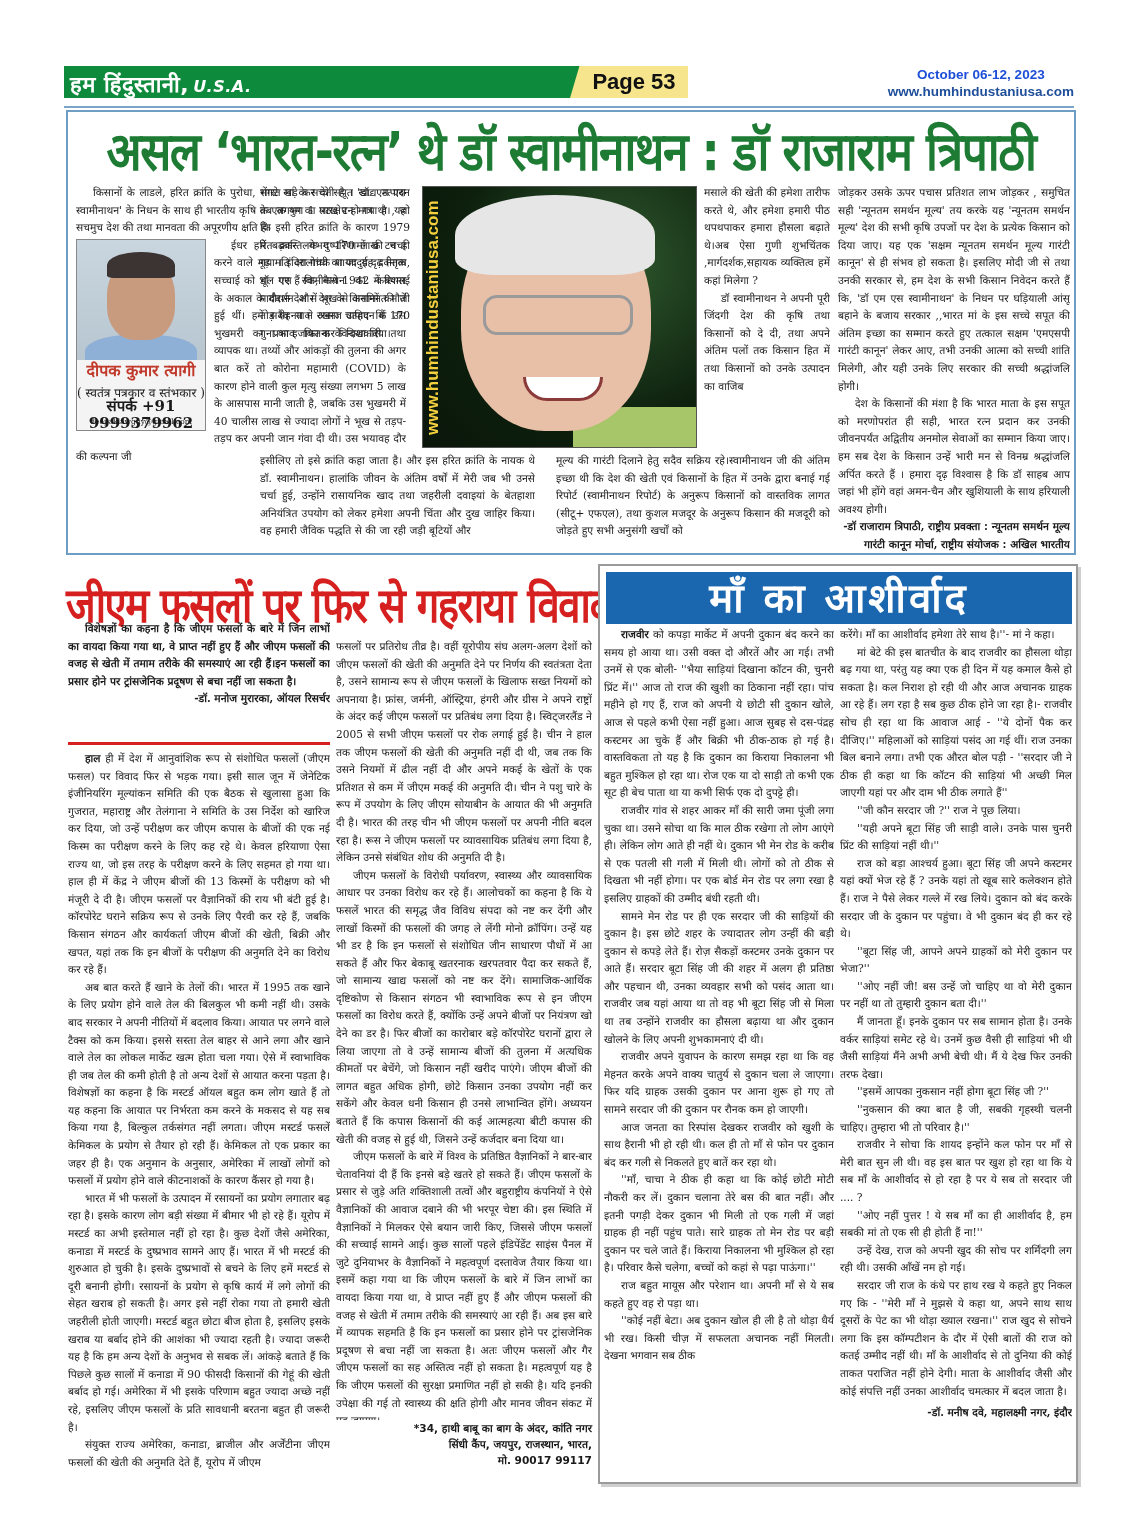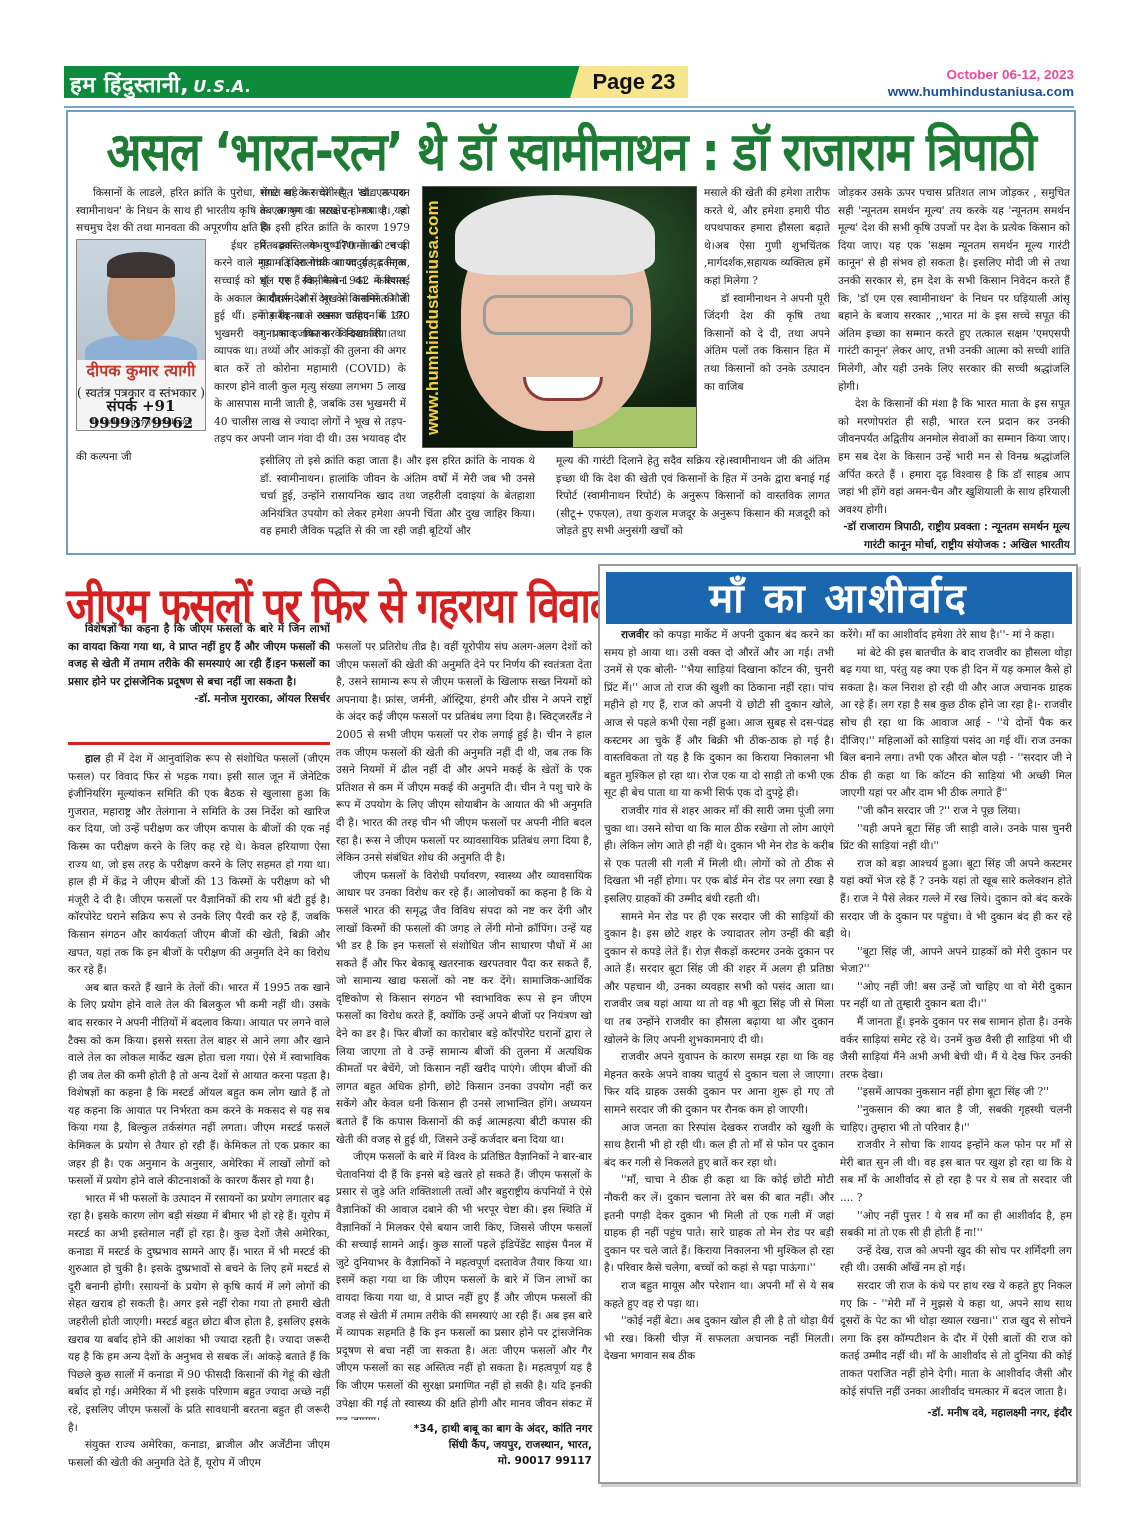--- a/index.html
+++ b/index.html
@@ -6,21 +6,21 @@
   html, body { width: 1135px; height: 1533px; background: #ffffff; overflow: hidden; }
   body { font-family: "DejaVu Serif", serif; color: #1a1a1a; position: relative; }
 
   
   .masthead { position: absolute; left: 64px; top: 66px; width: 1010px; height: 40px; }
   .mast-band { position: absolute; left: 0; top: 0; width: 600px; height: 32px; background: #0e8a3c; clip-path: polygon(0 0, 100% 0, 96% 100%, 0 100%); }
   .mast-title { position: absolute; left: 6px; top: 2px; font-family: "DejaVu Sans", sans-serif; font-weight: bold; color: #fff; font-size: 22px; letter-spacing: 0.5px; white-space: nowrap; }
   .mast-title .usa { font-style: italic; font-size: 16px; margin-left: 4px; }
   .page-tag { position: absolute; left: 506px; top: 0; width: 118px; height: 32px; background: #f6e58d; clip-path: polygon(8% 0, 100% 0, 100% 100%, 0 100%); display: flex; align-items: center; justify-content: center; font-family: "Liberation Sans", sans-serif; font-weight: bold; font-size: 22px; color: #111; padding-left: 10px; }
   .mast-right { position: absolute; right: 0; top: 0; text-align: right; font-family: "Liberation Sans", sans-serif; font-weight: bold; font-size: 13.5px; line-height: 17px; }
-  .mast-right .date { color: #ec4899; }
+  .mast-right .date { color: #1d4ed8; text-align: center; }
   .mast-right .url { color: #1f4e9a; }
   .mast-rule { position: absolute; left: 64px; top: 106px; width: 1010px; height: 2px; background: #7aa5c9; }
 
   
   .feature { position: absolute; left: 66px; top: 110px; width: 1010px; height: 445px; border: 2px solid #6f9ec4; }
   .feature-headline { position: absolute; left: 0; right: 0; top: 6px; height: 64px; text-align: center; font-family: "DejaVu Sans", sans-serif; font-weight: bold; font-size: 46px; color: #1e7b34; letter-spacing: -1.5px; white-space: nowrap; transform: scaleY(1.15); }
 
   .col { position: absolute; font-size: 10.6px; line-height: 17.6px; text-align: justify; overflow: hidden; }
   .col p { text-indent: 1.6em; }
   .col p.noindent { text-indent: 0; }
@@ -70,21 +70,21 @@
   .bold-lead { font-weight: bold; }
 </style>
 </head>
 <body>
 
 <div class="masthead">
   <div class="mast-band"></div>
   <div class="mast-title">
     <span>हम हिंदुस्तानी,</span><span class="usa">U.S.A.</span>
   </div>
-  <div class="page-tag">Page 23</div>
+  <div class="page-tag">Page 53</div>
   <div class="mast-right">
     <div class="date">October 06-12, 2023</div>
     <div class="url">www.humhindustaniusa.com</div>
   </div>
 </div>
 <div class="mast-rule"></div>
 
 <div class="feature">
   <div class="feature-headline">असल ‘भारत-रत्न’ थे डॉ स्वामीनाथन : डॉ राजाराम त्रिपाठी</div>
 

